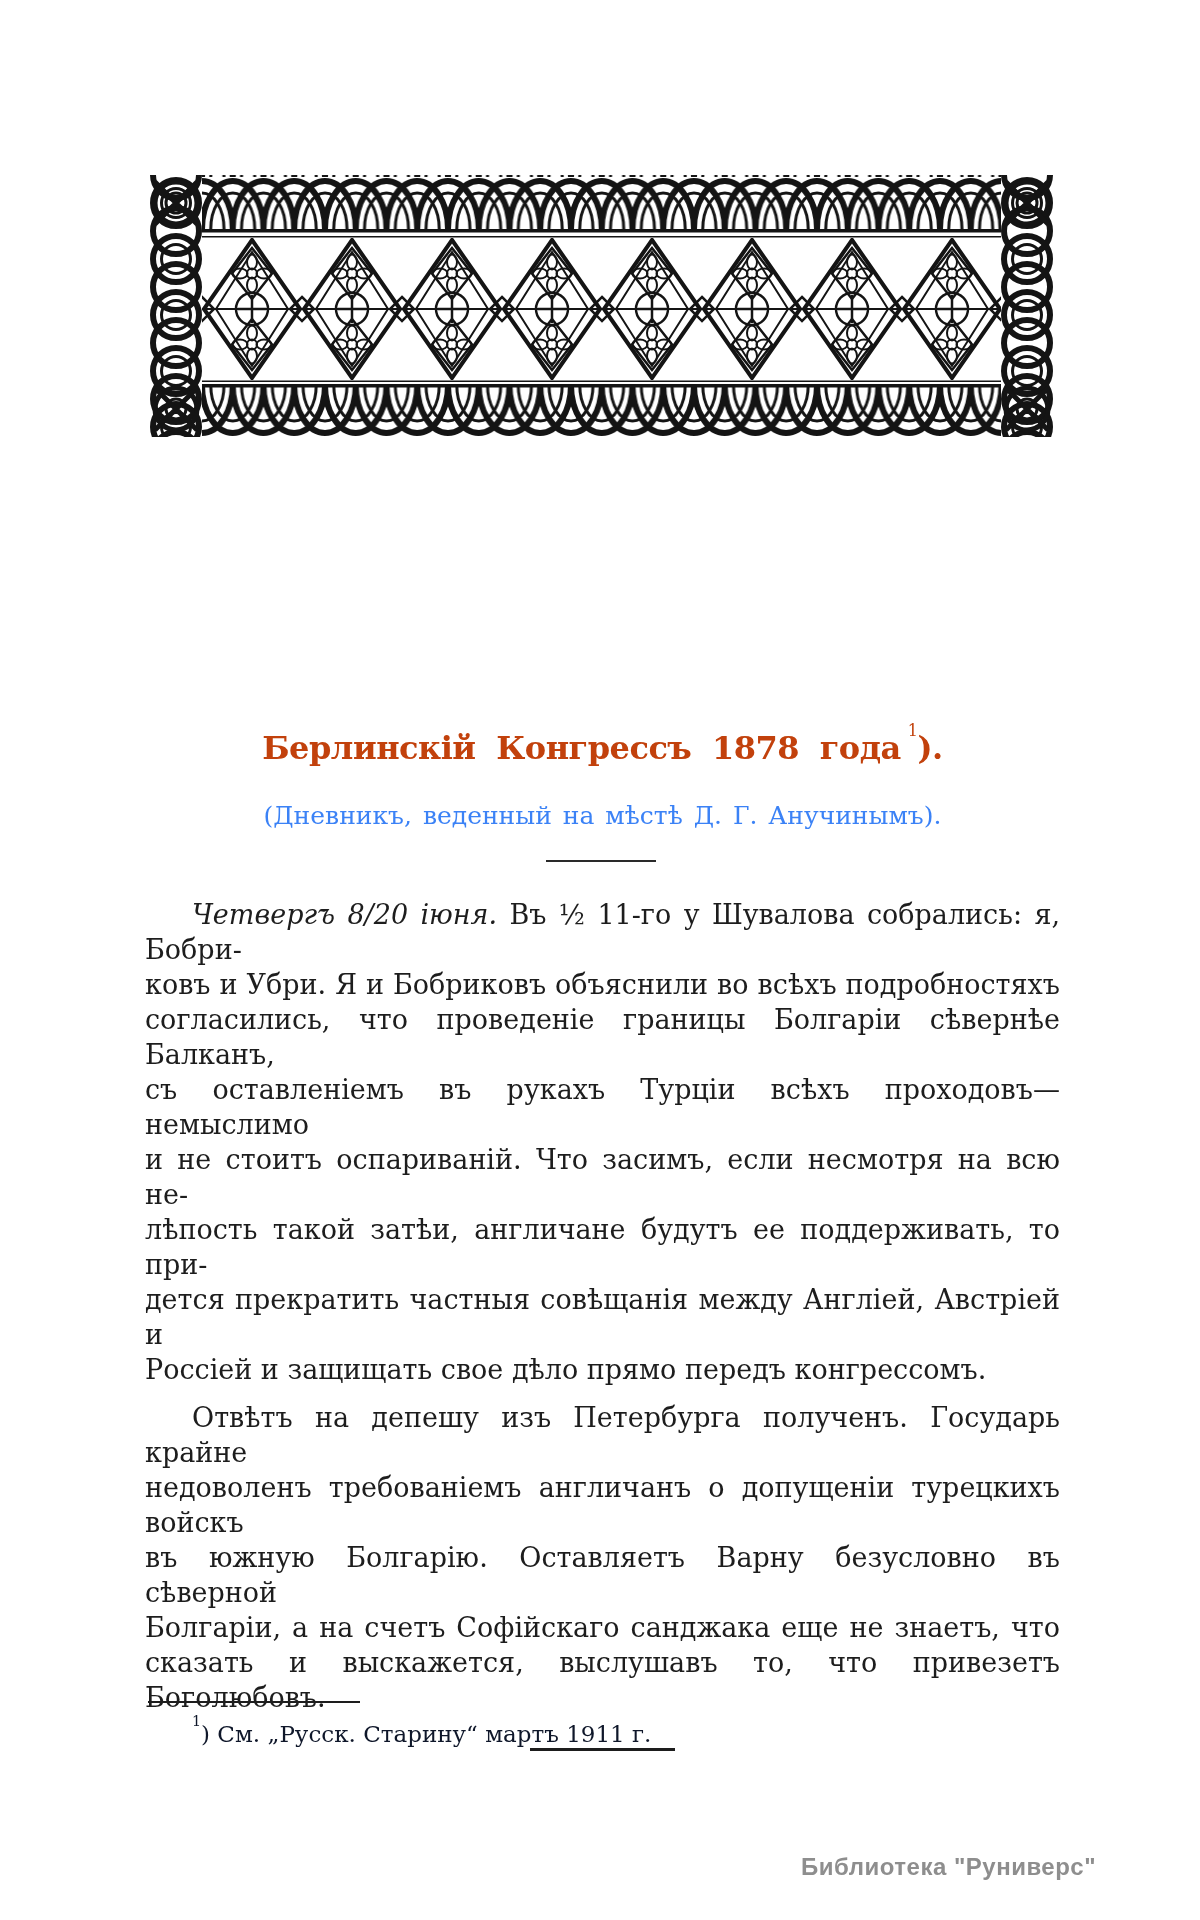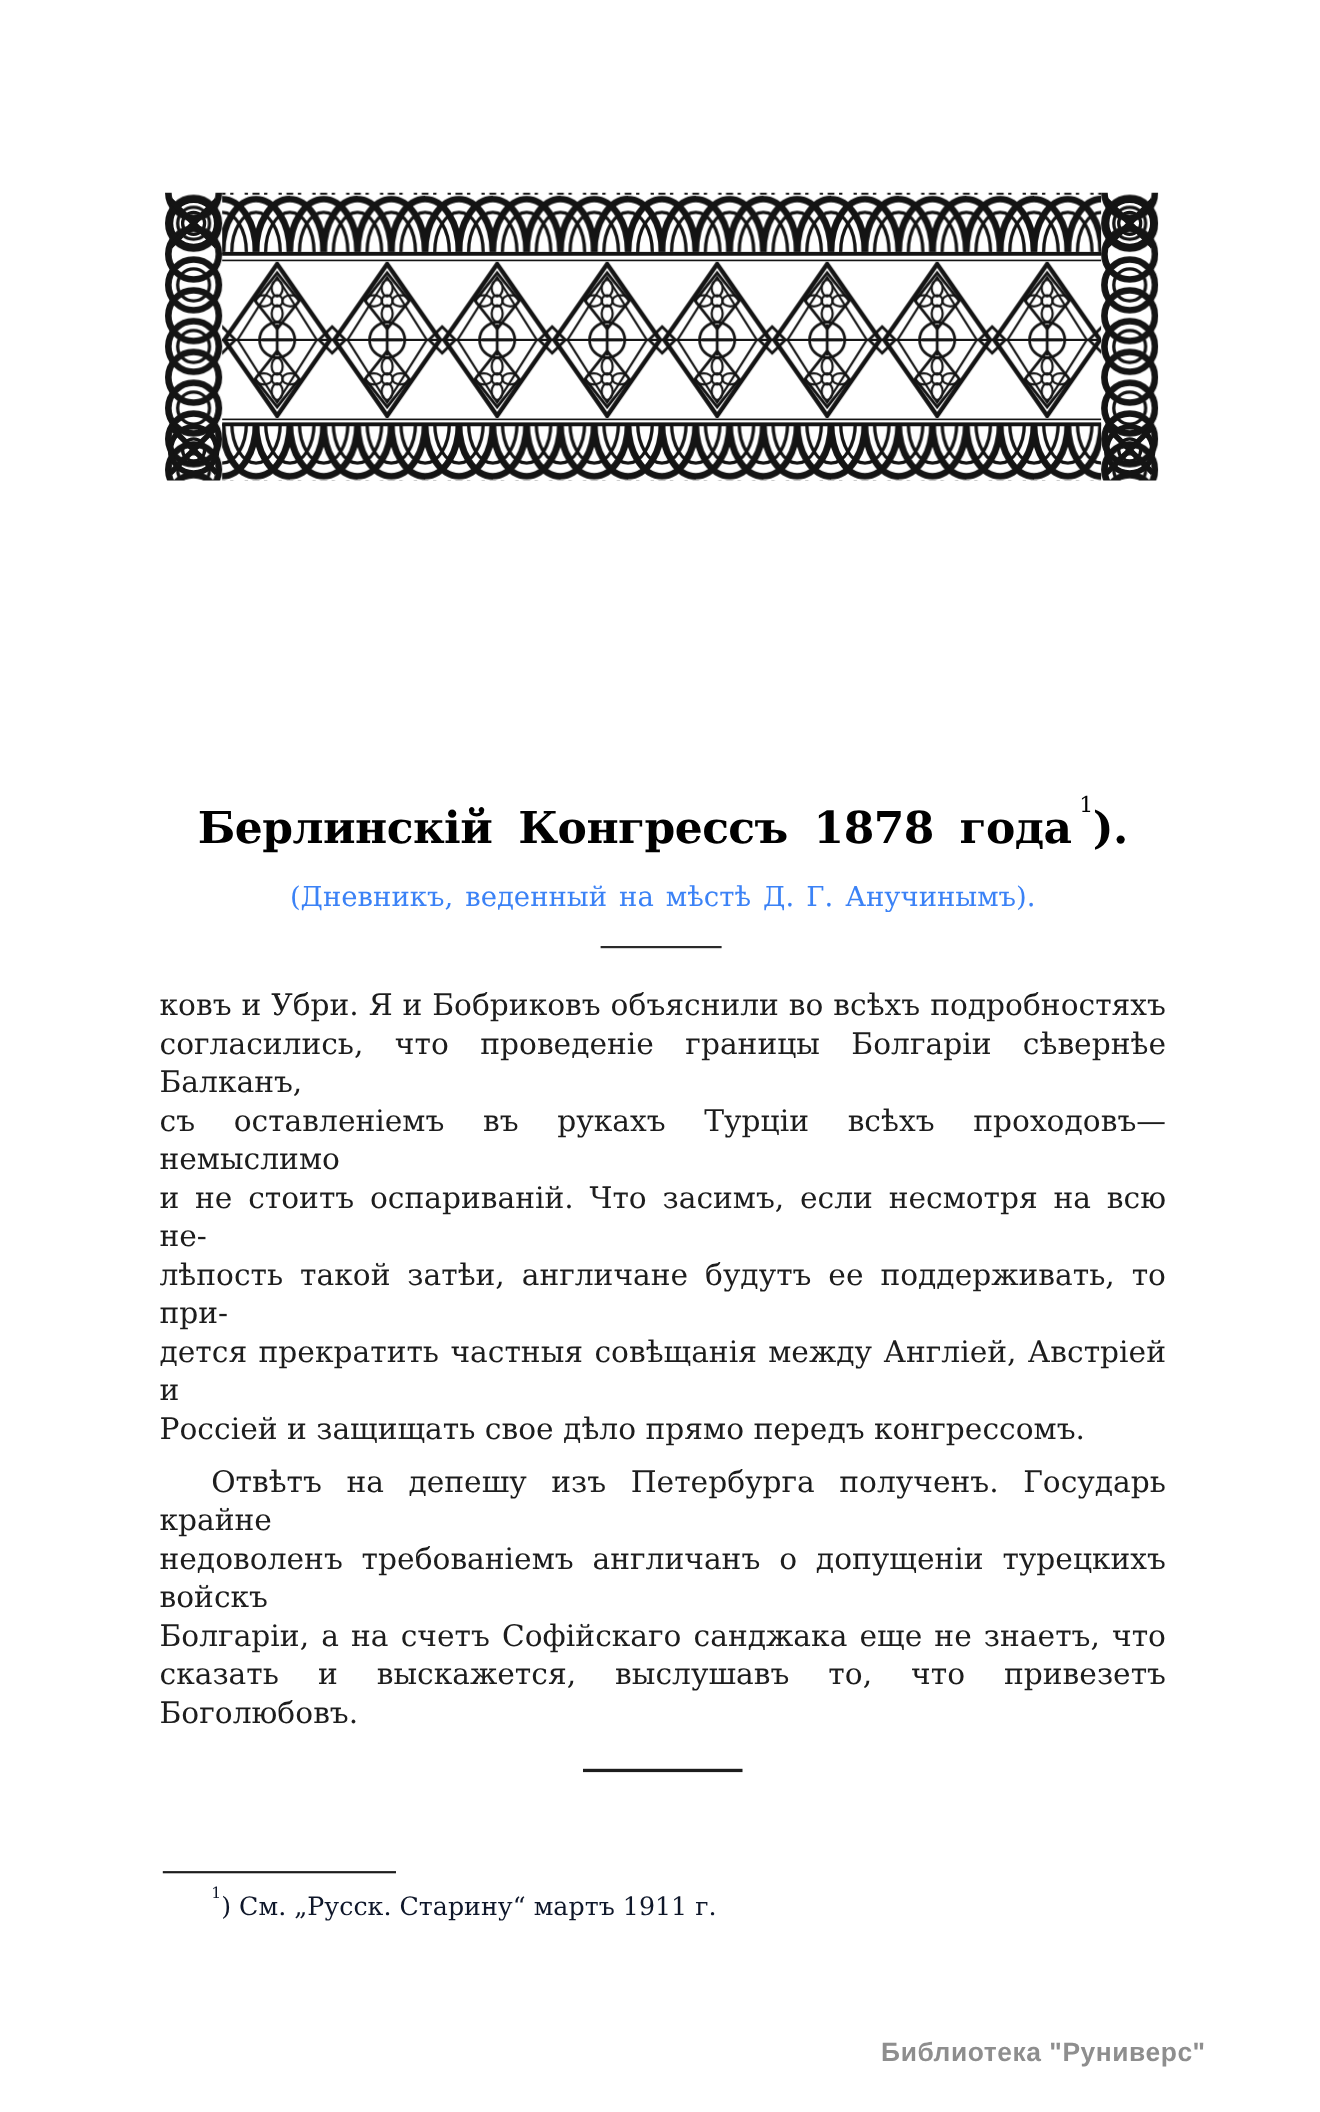--- a/index.html
+++ b/index.html
@@ -20,26 +20,26 @@
     top: 175px;
   }
 
   
   .title {
     position: absolute;
     left: 145px;
     top: 729px;
     width: 915px;
     text-align: center;
-    font-size: 40px;
+    font-size: 32px;
     font-weight: 700;
     letter-spacing: -0.5px;
     word-spacing: 10px;
     white-space: nowrap;
-    color: #000000;
+    color: #c2410c;
   }
   .title sup {
     font-size: 0.5em;
     font-weight: 400;
     position: relative;
     top: -0.7em;
     margin-left: 7px;
     word-spacing: 0;
   }
   .subtitle {
@@ -217,31 +217,33 @@
   </svg>
 
   <div class="title"><span>Берлинскій Конгрессъ 1878 года</span><sup>1</sup><span>).</span></div>
 
   <div class="subtitle">(Дневникъ, веденный на мѣстѣ Д. Г. Анучинымъ).</div>
 
   <div class="title-rule"></div>
 
   <div class="body-text">
       <div class="para">
+        <div class="line indent"><i>Четвергъ 8/20 іюня.</i> Въ ½ 11-го у Шувалова собрались: я, Бобри-</div>
         <div class="line">ковъ и Убри. Я и Бобриковъ объяснили во всѣхъ подробностяхъ</div>
         <div class="line">согласились, что проведеніе границы Болгаріи сѣвернѣе Балканъ,</div>
         <div class="line">съ оставленіемъ въ рукахъ Турціи всѣхъ проходовъ—немыслимо</div>
         <div class="line">и не стоитъ оспариваній. Что засимъ, если несмотря на всю не-</div>
         <div class="line">лѣпость такой затѣи, англичане будутъ ее поддерживать, то при-</div>
         <div class="line">дется прекратить частныя совѣщанія между Англіей, Австріей и</div>
         <div class="line last">Россіей и защищать свое дѣло прямо передъ конгрессомъ.</div>
       </div>
       <div class="para">
         <div class="line indent">Отвѣтъ на депешу изъ Петербурга полученъ. Государь крайне</div>
         <div class="line">недоволенъ требованіемъ англичанъ о допущеніи турецкихъ войскъ</div>
+        <div class="line">въ южную Болгарію. Оставляетъ Варну безусловно въ сѣверной</div>
         <div class="line">Болгаріи, а на счетъ Софійскаго санджака еще не знаетъ, что</div>
         <div class="line">сказать и выскажется, выслушавъ то, что привезетъ Боголюбовъ.</div>
       </div>
       <div class="divider"></div>
     </div>
 
   <div class="footnote-rule"></div>
   <div class="footnote"><sup>1</sup><span>) См. „Русск. Старину“ мартъ 1911 г.</span></div>
 
   <div class="watermark">Библиотека "Руниверс"</div>

